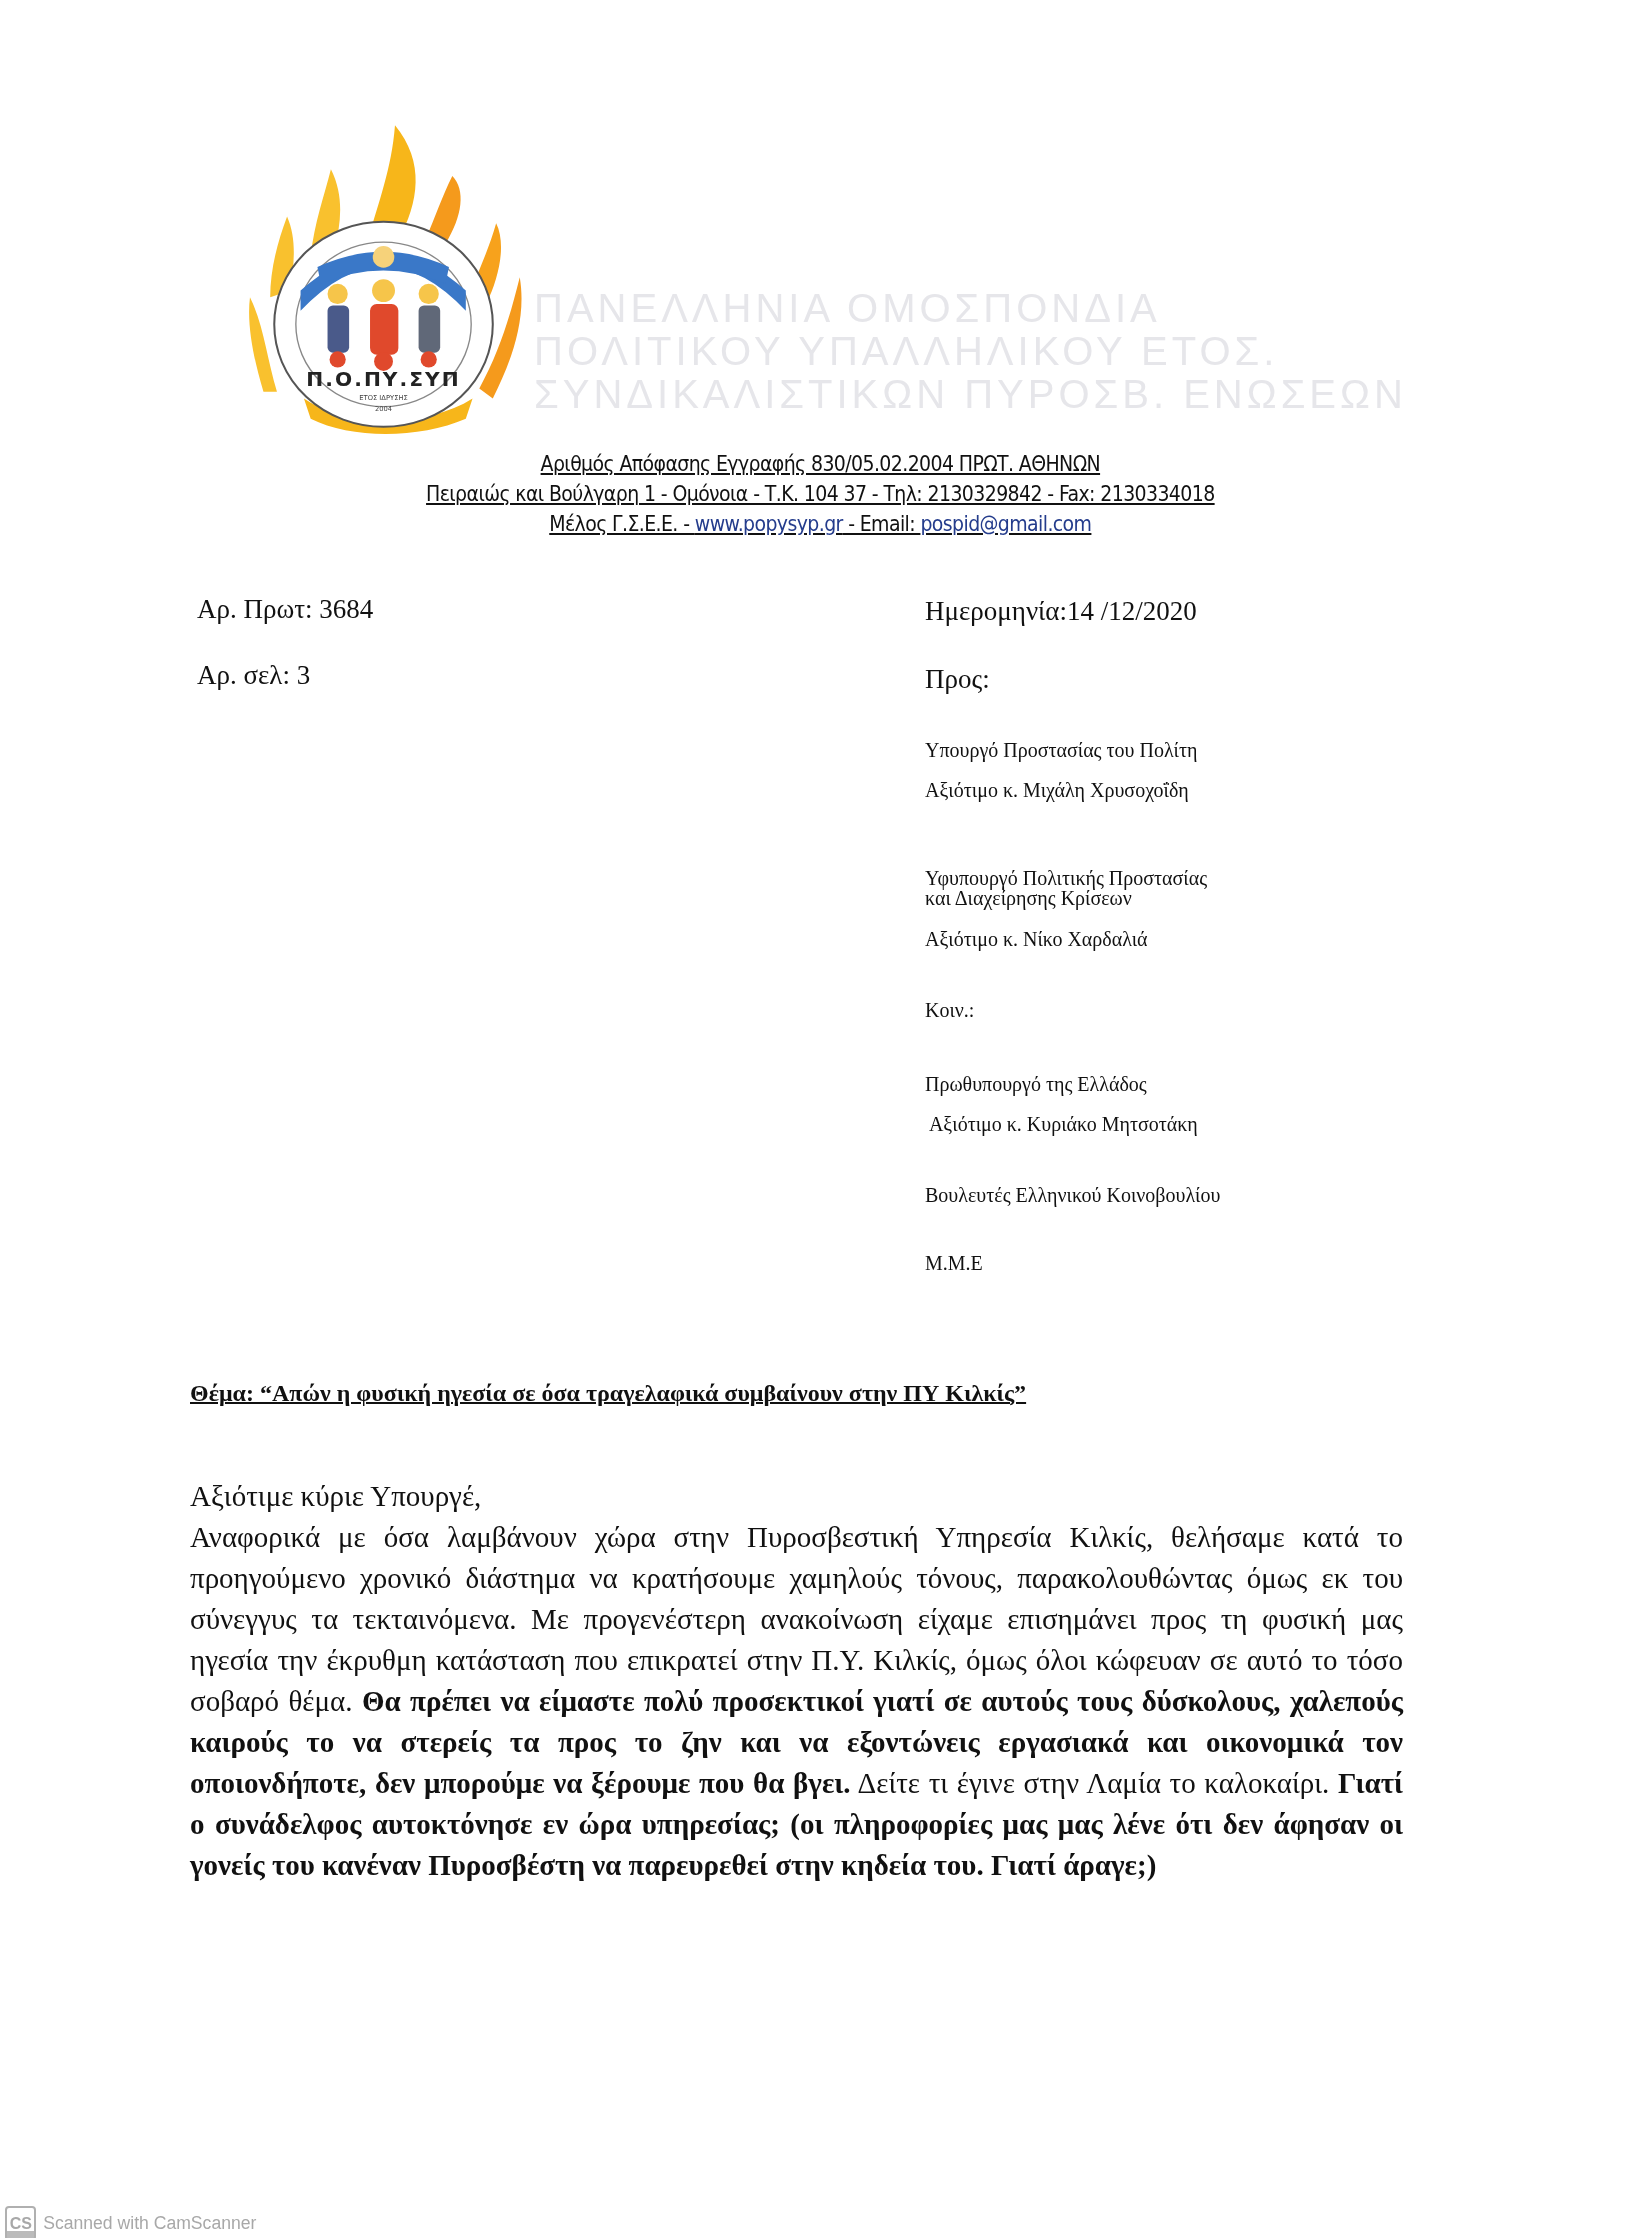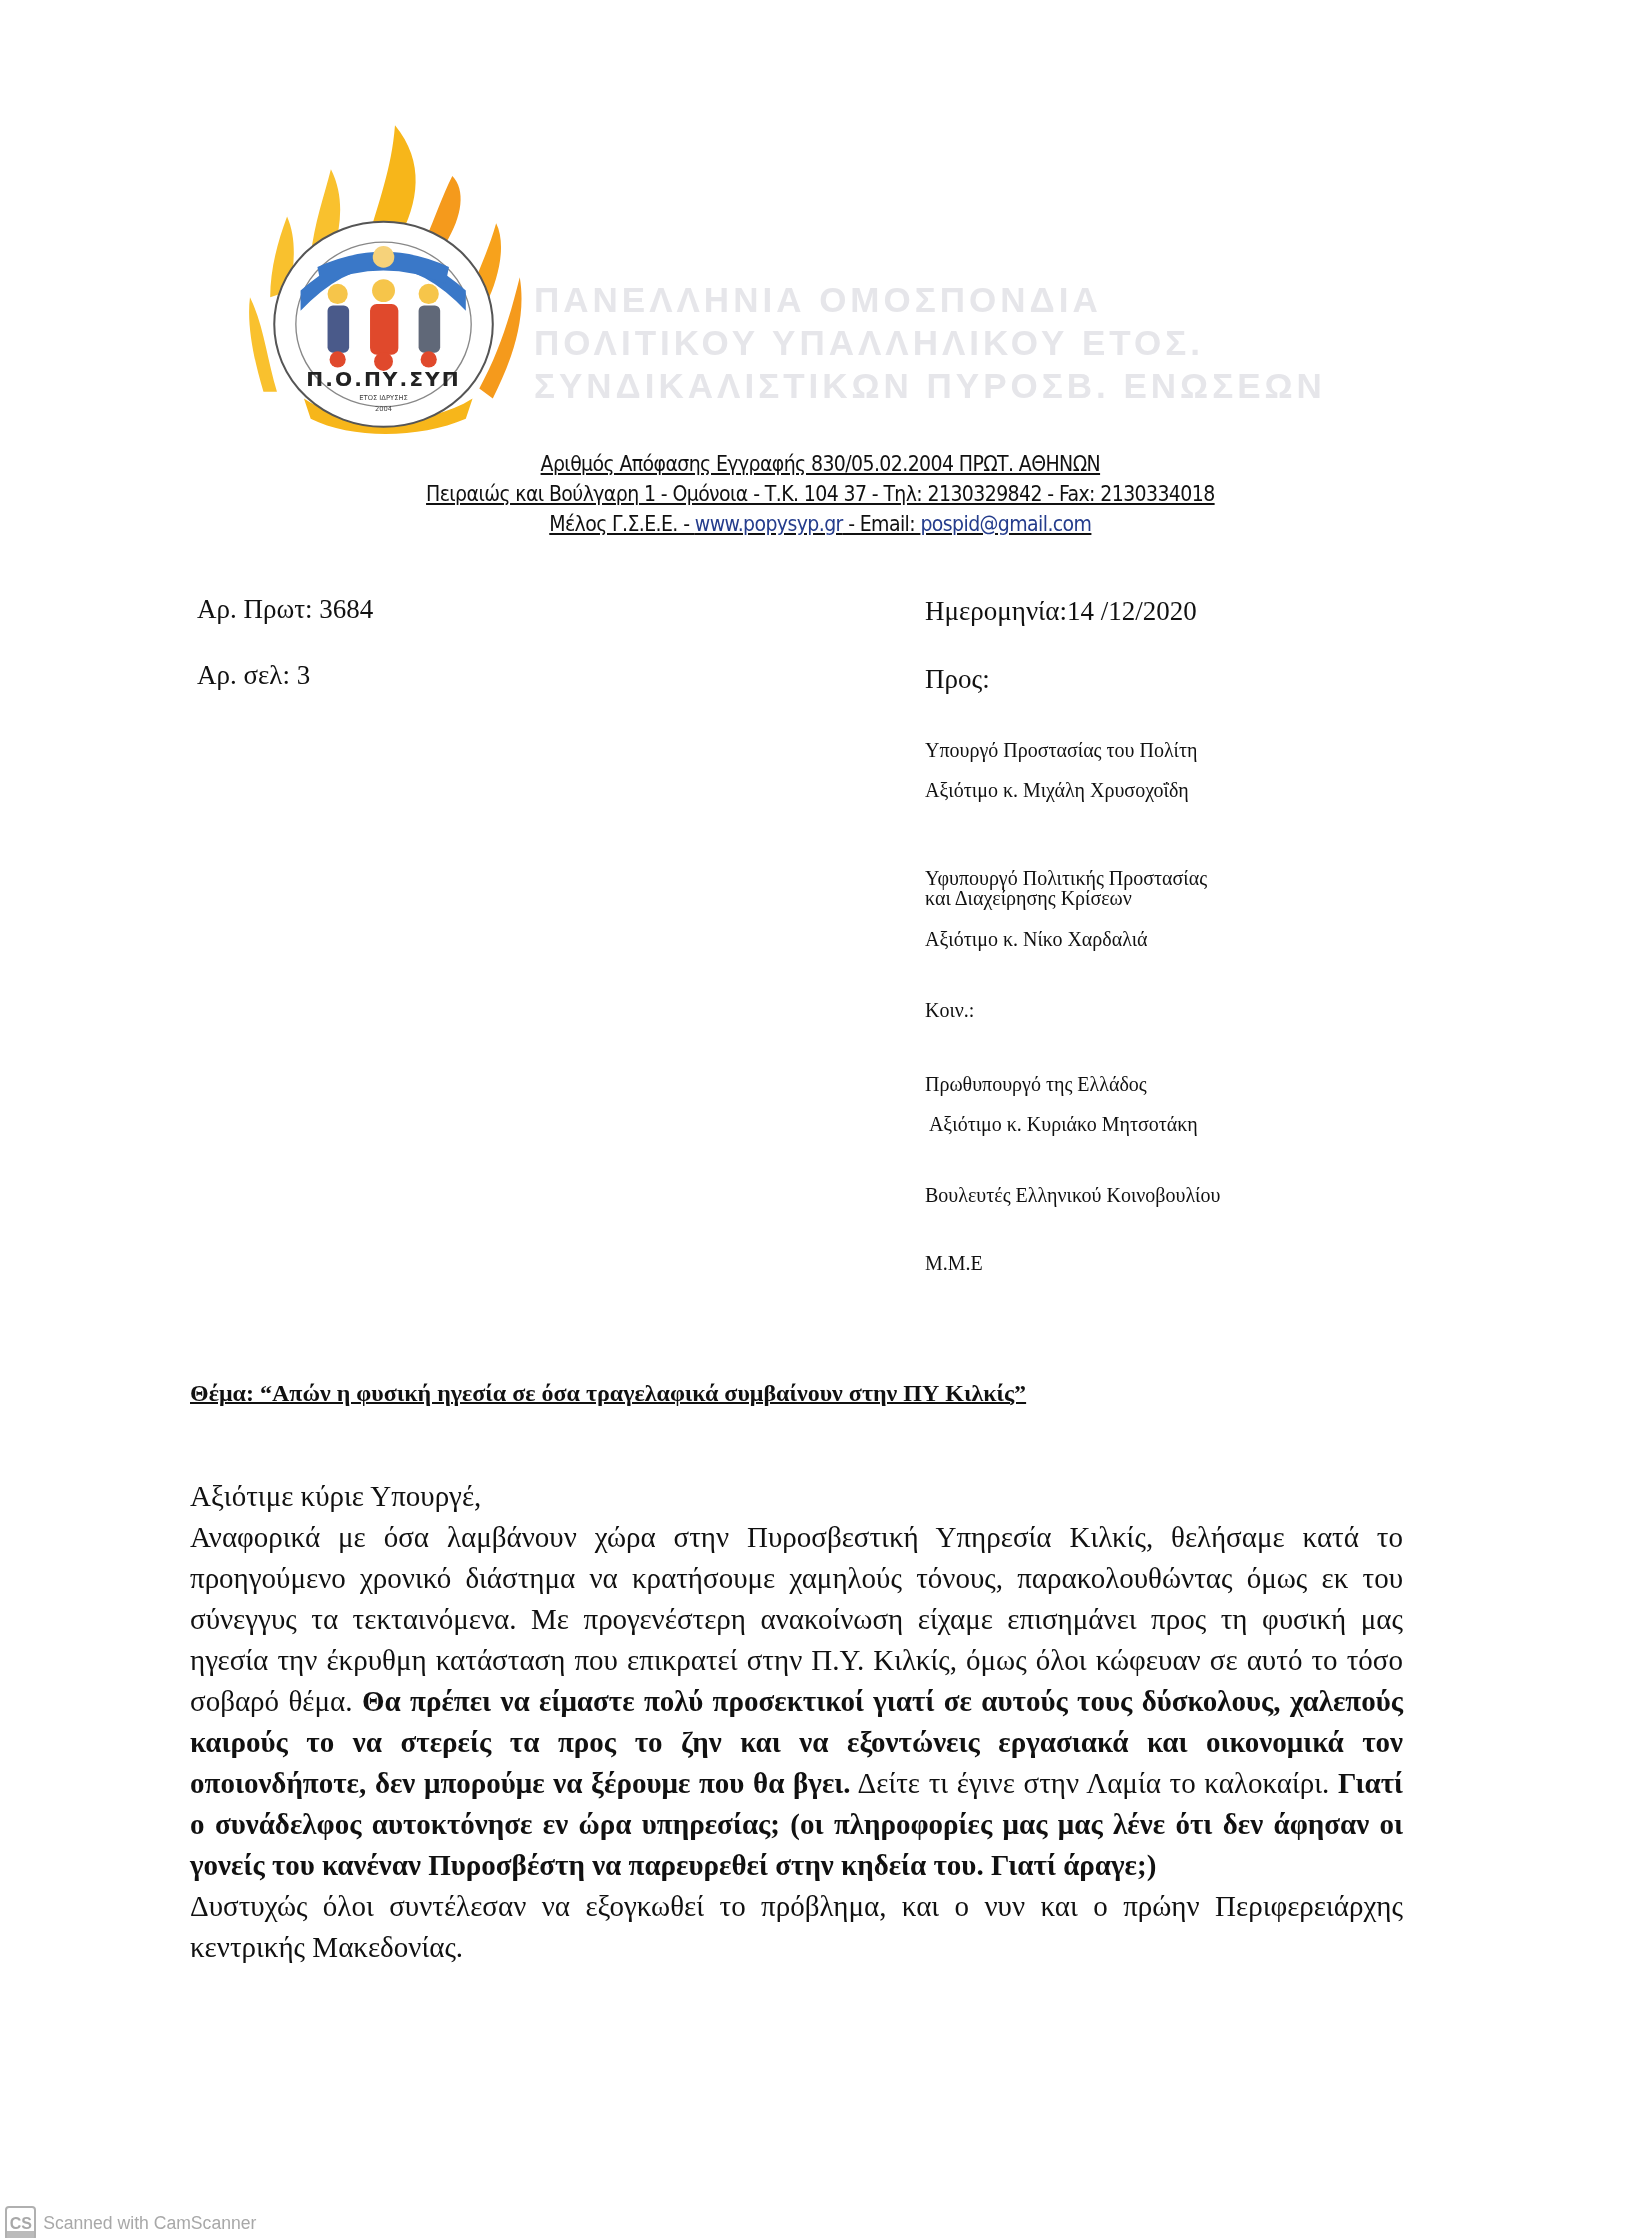--- a/index.html
+++ b/index.html
@@ -1,22 +1,22 @@
 <!DOCTYPE html>
 <html style="font-size:10.8px"><head>
 <meta charset="utf-8">
 <style>
   html, body { margin: 0; padding: 0; background: #ffffff; }
   body { width: 1646px; height: 2239px; position: relative; overflow: hidden;
          font-family: "Liberation Serif", "DejaVu Serif", serif; color: #111; }
 
   .logo { position: absolute; left: 223px; top: 122px; width: 317px; height: 317px; }
-  .faded-header { position: absolute; left: 534px; top: 278px; width: 838px;
-     font-family: "Liberation Sans", sans-serif; font-size: 35px; line-height: 43px;
-     color: #e6e6ea; letter-spacing: 4px; font-weight: bold; white-space: nowrap; }
+  .faded-header { position: absolute; left: 534px; top: 287px; width: 838px;
+     font-family: "Liberation Sans", sans-serif; font-size: 40px; line-height: 43px;
+     color: #e6e6ea; letter-spacing: 4px; font-weight: normal; white-space: nowrap; }
 
   .reg-block { position: absolute; left: 0; width: 1646px; top: 449px; text-align: center;
      font-family: "DejaVu Sans", sans-serif; font-size: 22px; line-height: 30px;
      letter-spacing: -0.7px; transform: scaleX(0.86); transform-origin: 804px 0; }
   .reg-block div { text-decoration: underline; }
   .reg-block .link { color: #243c8c; }
 
   .meta { position: absolute; font-size: 27px; }
   .recip { position: absolute; left: 925px; font-size: 20px; line-height: 41px; white-space: nowrap; }
 
@@ -97,20 +97,19 @@
 <div class="recip" style="top:1104px; white-space:pre;"> Αξιότιμο κ. Κυριάκο Μητσοτάκη</div>
 <div class="recip" style="top:1175px;">Βουλευτές Ελληνικού Κοινοβουλίου</div>
 <div class="recip" style="top:1243px;">Μ.Μ.Ε</div>
 
 <div class="subject">Θέμα: “Απών η φυσική ηγεσία σε όσα τραγελαφικά συμβαίνουν στην ΠΥ Κιλκίς”</div>
 
 <div class="body-text">
   <p>Αξιότιμε κύριε Υπουργέ,</p>
   <p><span>Αναφορικά με όσα λαμβάνουν χώρα στην Πυροσβεστική Υπηρεσία Κιλκίς, θελήσαμε κατά το προηγούμενο χρονικό διάστημα να κρατήσουμε χαμηλούς τόνους, παρακολουθώντας όμως εκ του σύνεγγυς τα τεκταινόμενα. Με προγενέστερη ανακοίνωση είχαμε επισημάνει προς τη φυσική μας ηγεσία την έκρυθμη κατάσταση που επικρατεί στην Π.Υ. Κιλκίς, όμως όλοι κώφευαν σε αυτό το τόσο σοβαρό θέμα.</span>
     <b>Θα πρέπει να είμαστε πολύ προσεκτικοί γιατί σε αυτούς τους δύσκολους, χαλεπούς καιρούς το να στερείς τα προς το ζην και να εξοντώνεις εργασιακά και οικονομικά τον οποιονδήποτε, δεν μπορούμε να ξέρουμε που θα βγει.</b><span> Δείτε τι έγινε στην Λαμία  το καλοκαίρι. </span><b>Γιατί ο συνάδελφος αυτοκτόνησε εν ώρα υπηρεσίας;</b><b style="font-weight:bold"> (οι πληροφορίες μας μας λένε ότι δεν άφησαν οι γονείς του κανέναν </b><b>Πυροσβέστη να παρευρεθεί στην κηδεία του. Γιατί άραγε;)</b></p>
-  <p>Δυστυχώς όλοι συντέλεσαν να εξογκωθεί το πρόβλημα, και ο νυν  και ο πρώην Περιφερειάρχης κεντρικής Μακεδονίας.</p>
 </div>
 
 <div class="footer">
   <span class="cs-badge">CS</span>
   <span>Scanned with CamScanner</span>
 </div>
 
 
 </body></html>

